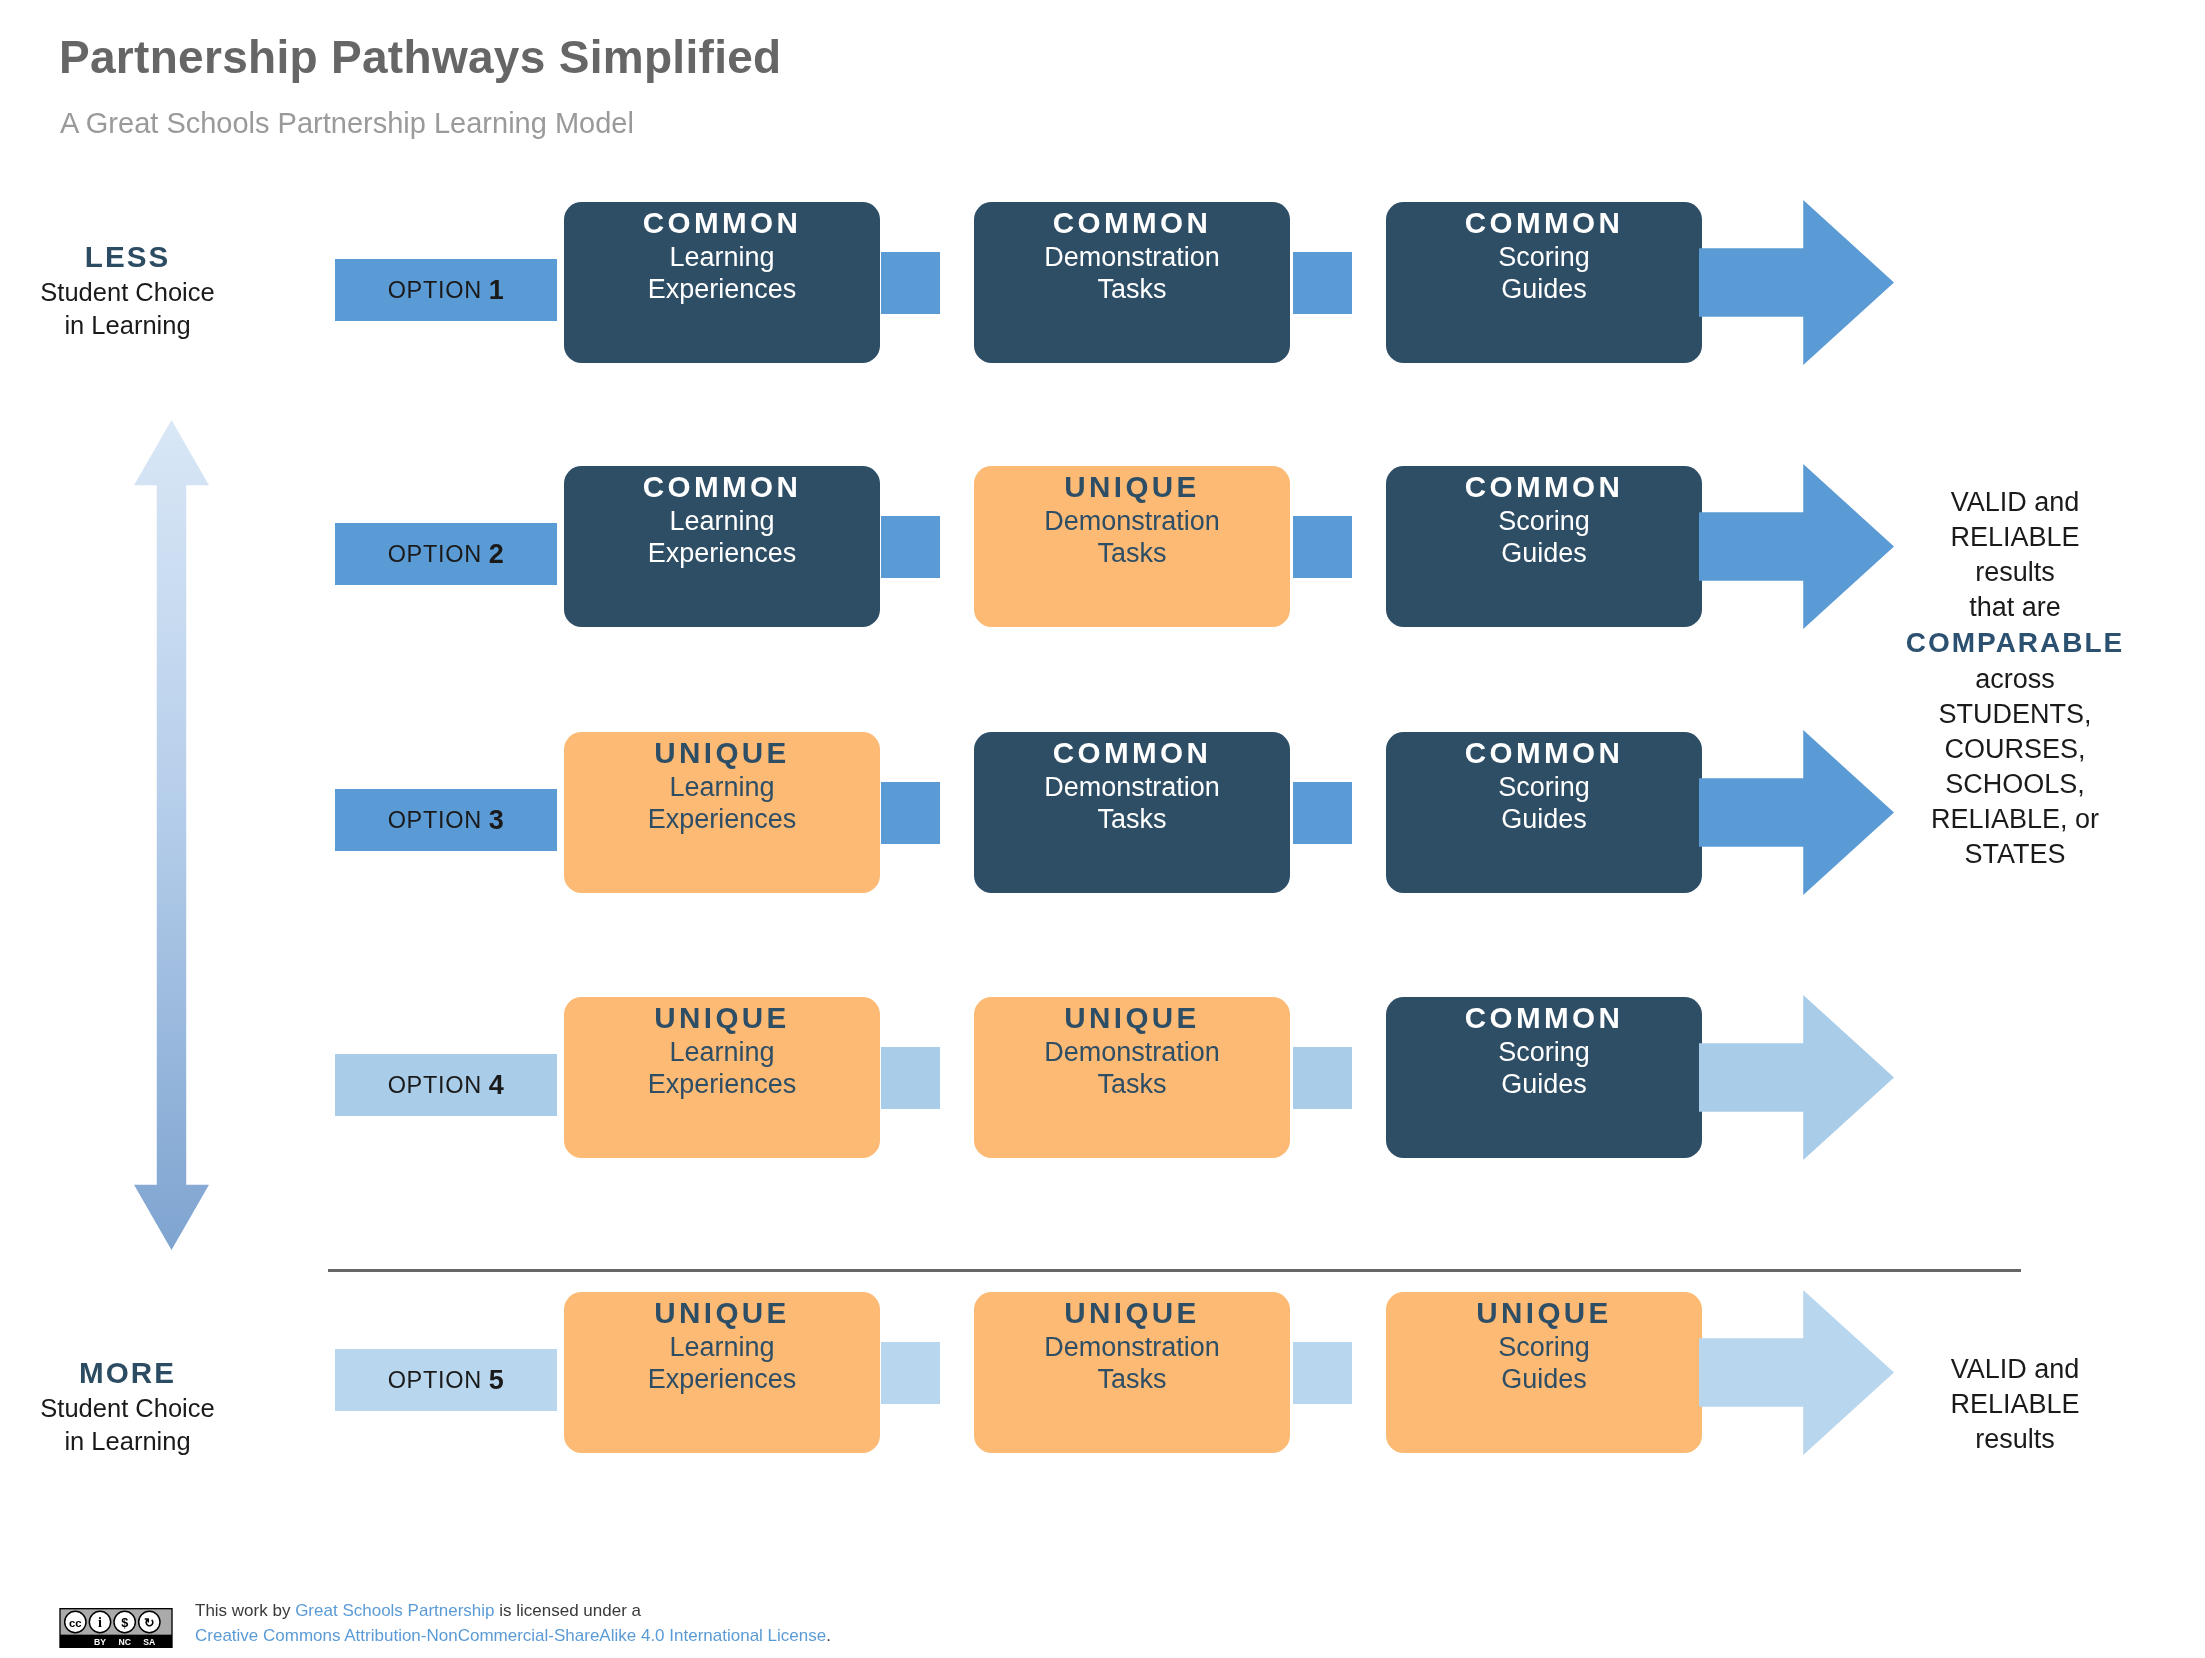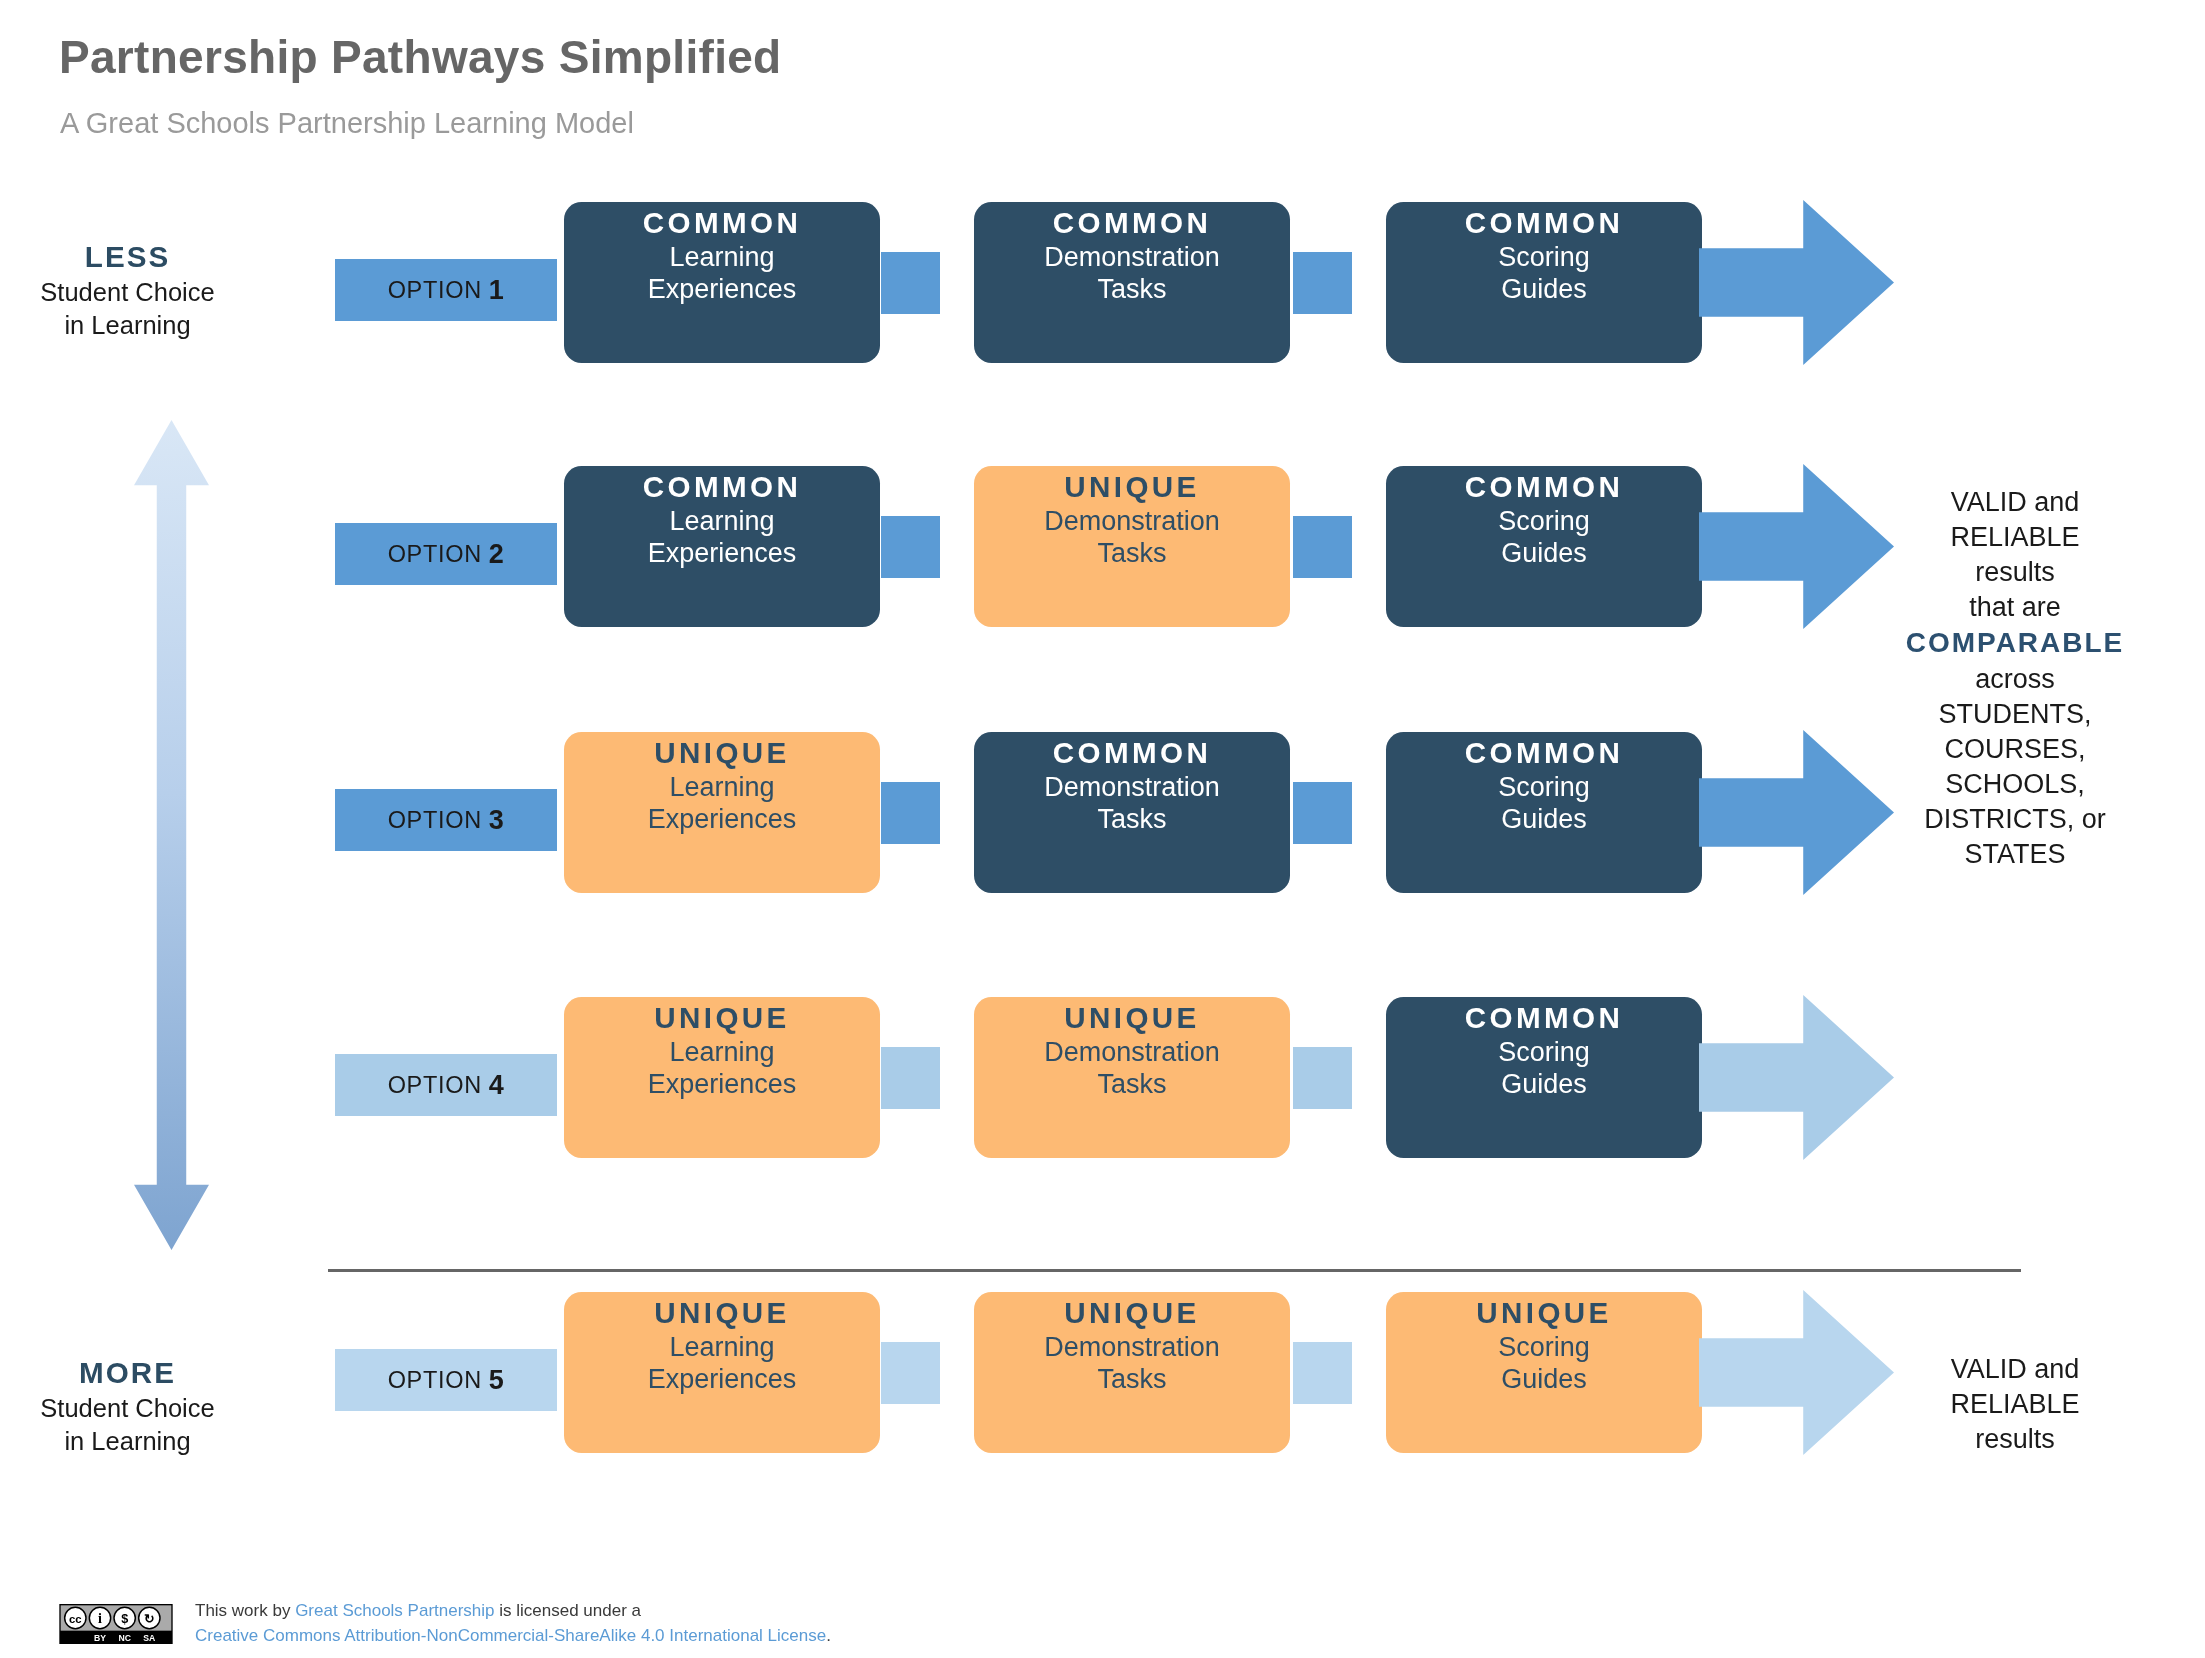--- a/index.html
+++ b/index.html
@@ -181,21 +181,21 @@
     height: 3.4px;
     background: #666666;
   }
 
   
   #footer {
     position: absolute;
     left: 48px;
     top: 1599px;
     display: flex;
-    align-items: center;
+    align-items: flex-end;
     padding-left: 11px;
   }
   #cc-badge {
     width: 114px;
     height: 40px;
     flex: none;
   }
   #license-text {
     margin-left: 22px;
     font-size: 17px;
@@ -377,21 +377,21 @@
 <div class="result-text" id="result-main">
   <span class="rline">VALID and</span>
   <span class="rline">RELIABLE</span>
   <span class="rline">results</span>
   <span class="rline">that are</span>
   <span class="emph">COMPARABLE</span>
   <span class="rline">across</span>
   <span class="rline">STUDENTS,</span>
   <span class="rline">COURSES,</span>
   <span class="rline">SCHOOLS,</span>
-  <span class="rline">DISTRICTS, or</span>
+  <span class="rline">RELIABLE, or</span>
   <span class="rline">STATES</span>
 </div>
 
 <div class="result-text" id="result-more">
   <span class="rline">VALID and</span>
   <span class="rline">RELIABLE</span>
   <span class="rline">results</span>
 </div>
 
 <div id="footer">

